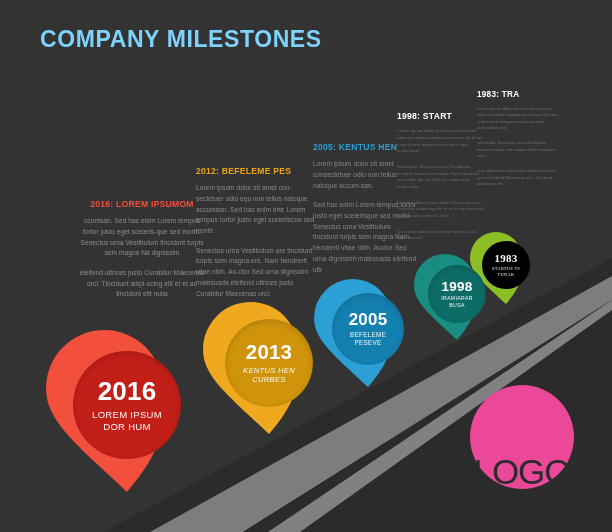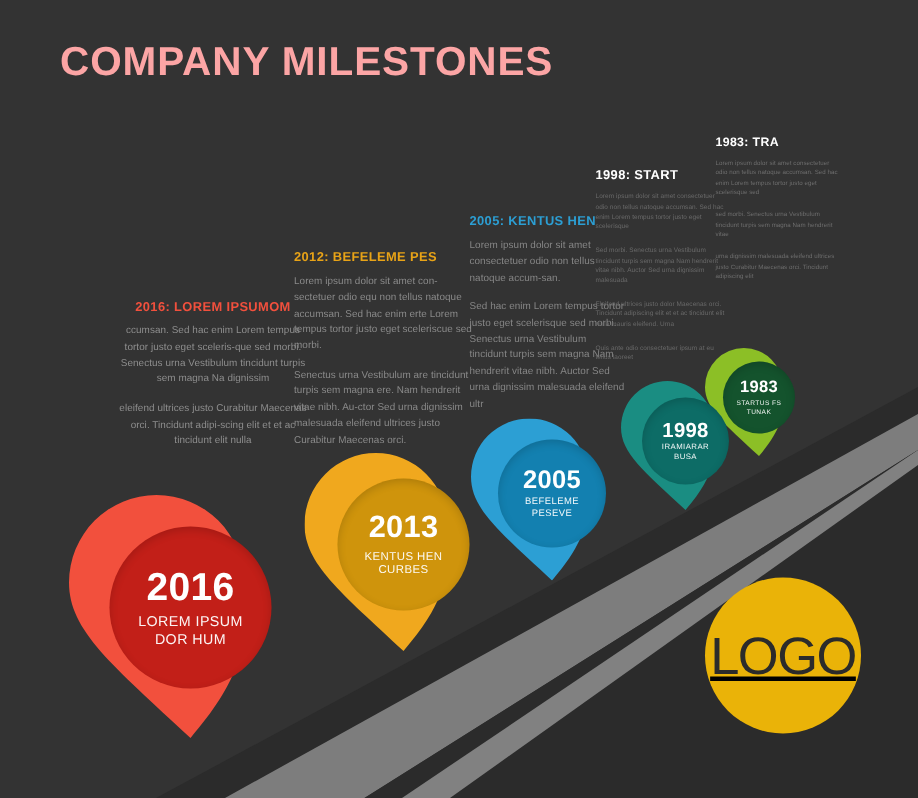--- a/index.html
+++ b/index.html
@@ -14,21 +14,21 @@
   
   .road{
     position:absolute;
     left:0;top:0;width:612px;height:532px;
     pointer-events:none;
   }
 
   
   .header{position:absolute;left:40px;top:28px;}
   .title{
-    font-size:27px;font-weight:bold;color:#fca5a5;
+    font-size:23px;font-weight:bold;color:#7dd3fc;
     letter-spacing:0.6px;line-height:1;
     white-space:nowrap;
   }
   .subtitle{
     margin-top:9px;
     font-size:15.5px;color:#cfcfcf;font-weight:normal;
     letter-spacing:6.4px;line-height:1;
     white-space:nowrap;
   }
 
@@ -91,45 +91,44 @@
 
   
   #pin-2016{left:46px;top:330px;width:162px;height:162px;z-index:60;}
   #pin-2016 .inner{left:27px;top:21px;width:108px;height:108px;background:#c21f18;}
   #pin-2016 .year{font-size:26px;margin-bottom:5px;}
   #pin-2016 .cap{font-size:9.5px;}
 
   #pin-2012{left:203px;top:302px;width:132px;height:132px;z-index:50;}
   #pin-2012 .inner{left:22px;top:17px;width:88px;height:88px;background:#cf940c;}
   #pin-2012 .year{font-size:20.5px;margin-bottom:4px;}
-  #pin-2012 .cap{font-size:7.6px;}
+  #pin-2012 .cap{font-size:7.6px;font-style:italic;}
 
   #pin-2005{left:314px;top:279px;width:108px;height:108px;z-index:40;}
   #pin-2005 .inner{left:18px;top:14px;width:72px;height:72px;background:#1380b0;}
   #pin-2005 .year{font-size:17px;margin-bottom:3px;}
   #pin-2005 .cap{font-size:6.3px;}
 
   #pin-1998{left:414px;top:254px;width:86px;height:86px;z-index:30;}
   #pin-1998 .inner{left:14px;top:11px;width:58px;height:58px;background:#0d6c66;}
   #pin-1998 .year{font-size:13.5px;margin-bottom:2px;}
   #pin-1998 .cap{font-size:5.2px;}
 
   #pin-1983{left:470px;top:232px;width:72px;height:72px;z-index:20;}
-  #pin-1983 .inner{left:12px;top:9px;width:48px;height:48px;background:#14532d;}
+  #pin-1983 .inner{left:12px;top:9px;width:48px;height:48px;background:#000000;font-family:Liberation Serif, serif;}
   #pin-1983 .year{font-size:11px;margin-bottom:2px;}
   #pin-1983 .cap{font-size:4.4px;}
 
   
   #logo-badge{
     position:absolute;left:470px;top:385px;
     width:104px;height:104px;border-radius:50%;
-    background:#eab308;
-    display:flex;align-items:center;justify-content:center;
+    background:#ec4899;
+    display:flex;align-items:flex-end;justify-content:center;
     z-index:70;
-    text-decoration:underline;
   }
   #logo-badge .logo-text{
     font-size:35px;font-weight:normal;color:#2b2b2b;
     letter-spacing:-1px;line-height:1;
   }
 </style>
 </head>
 <body>
 
 <div id="stage">

